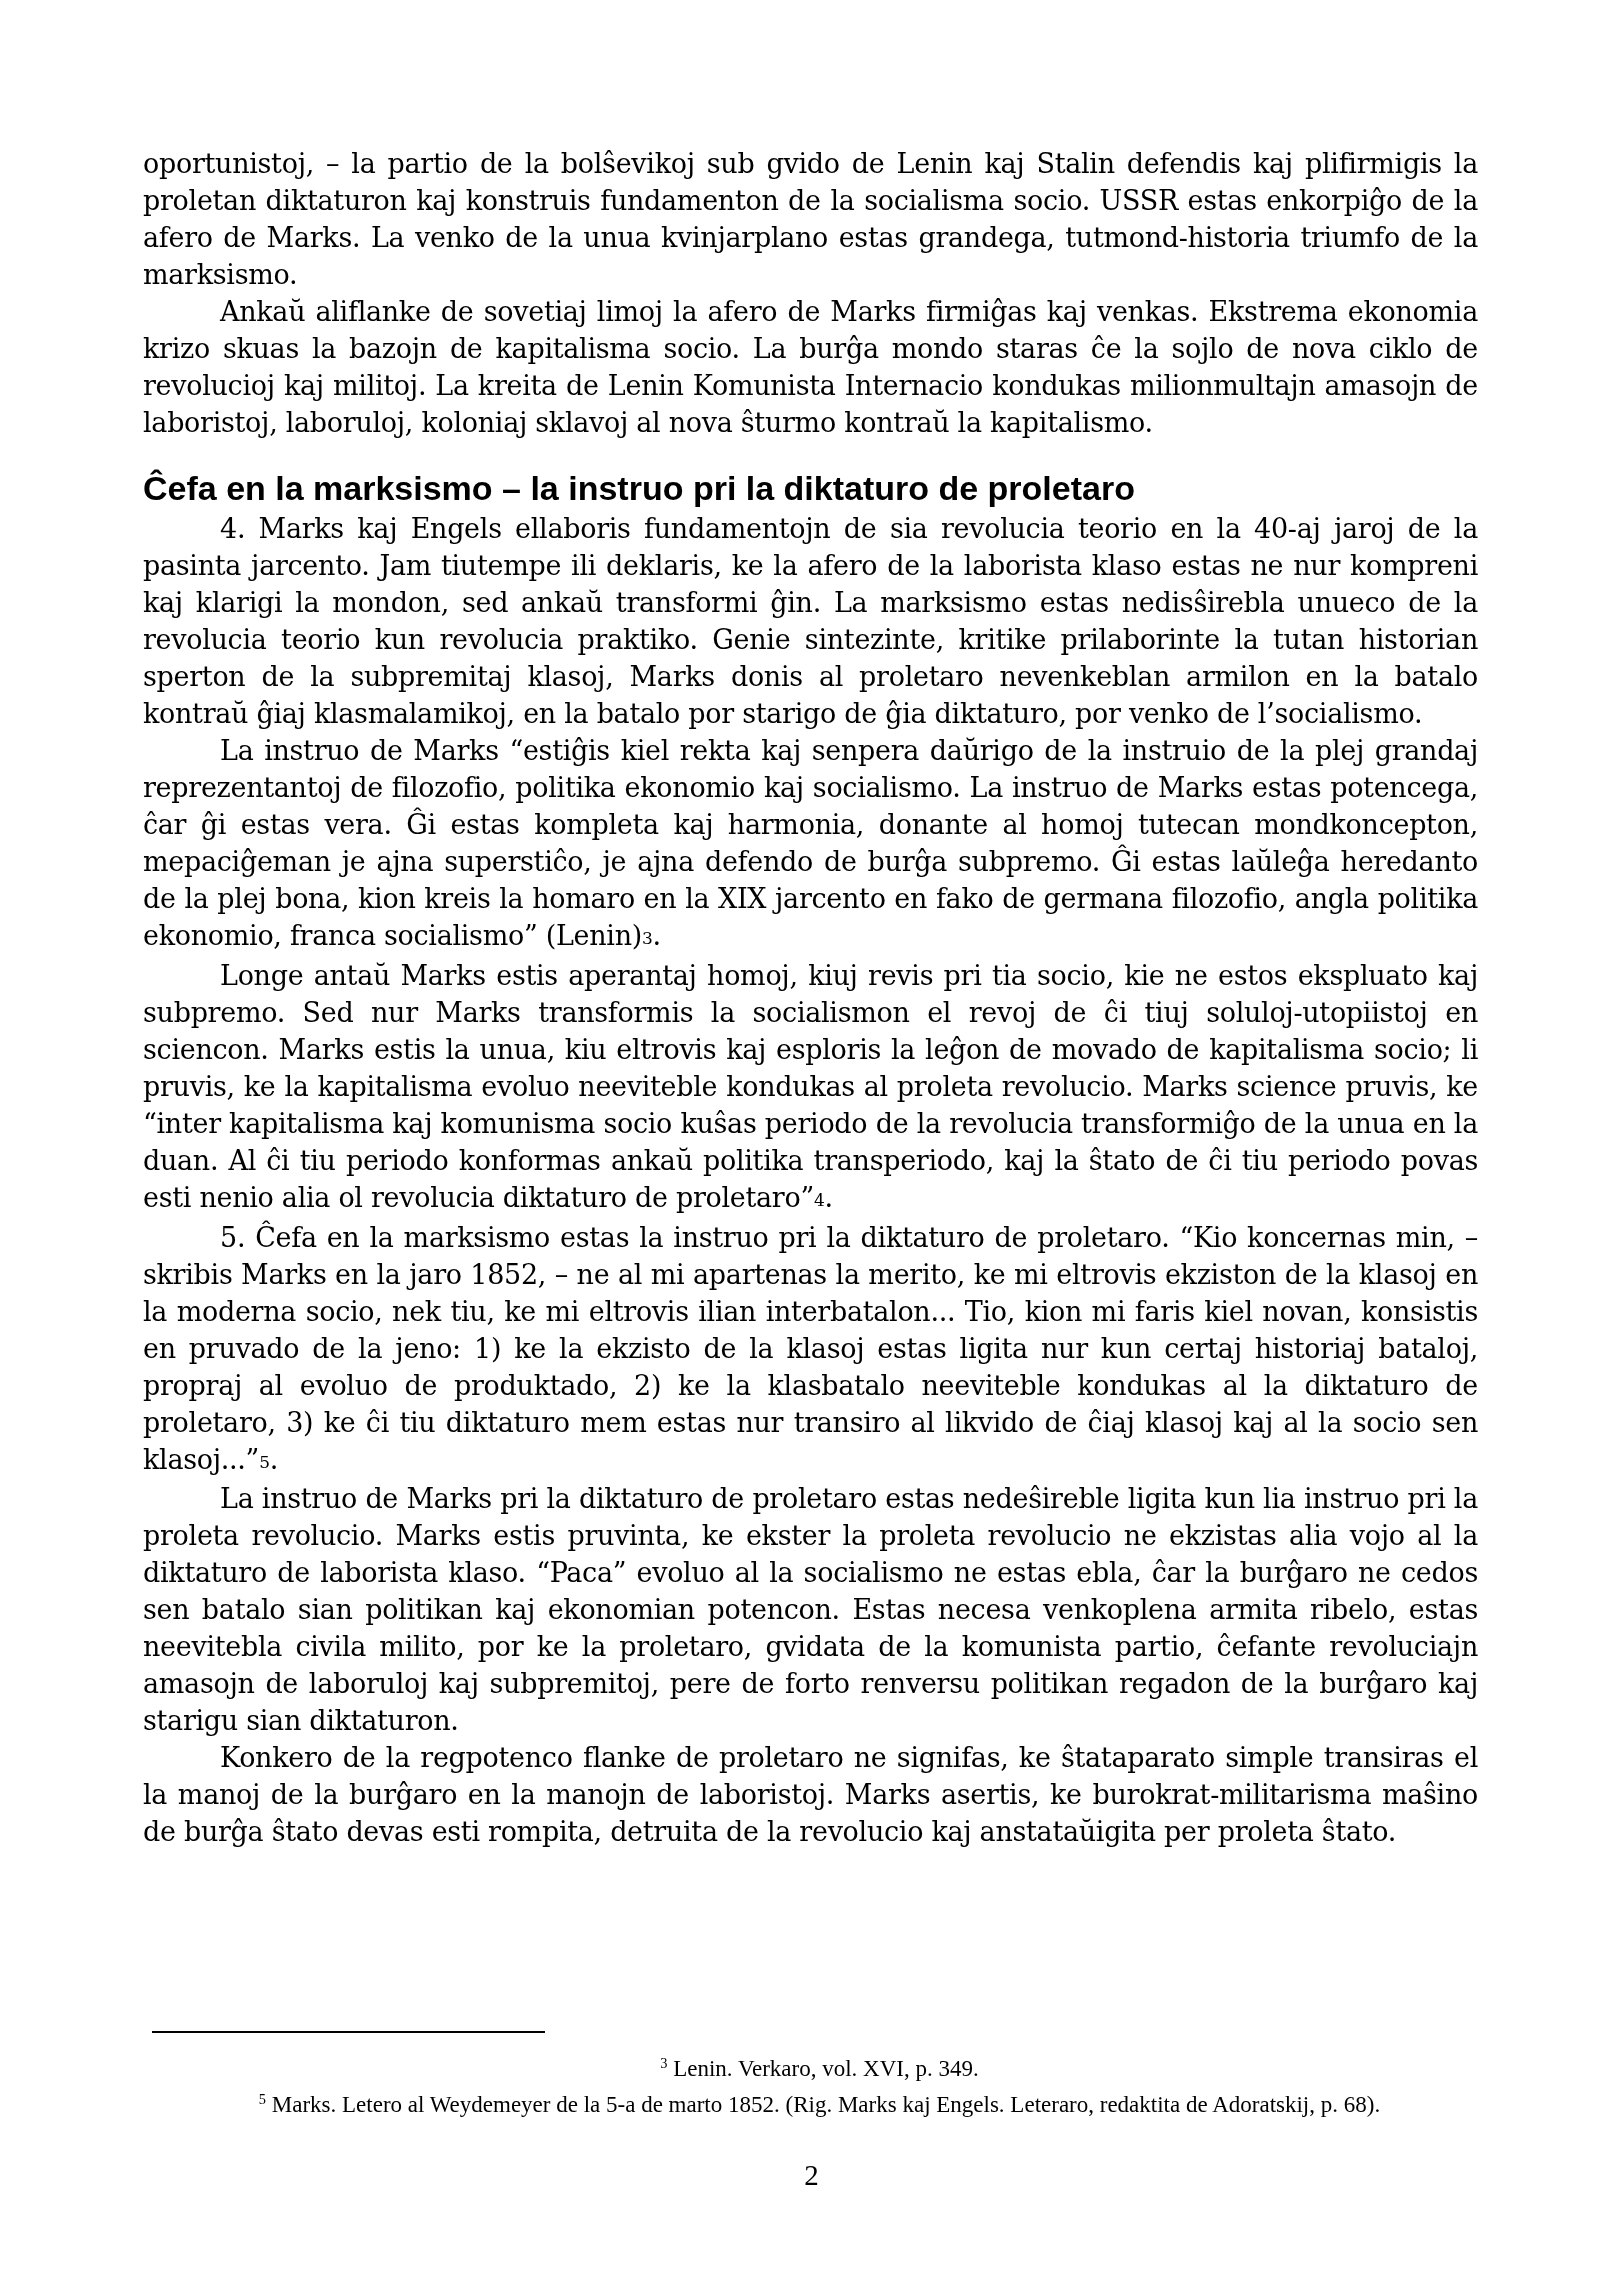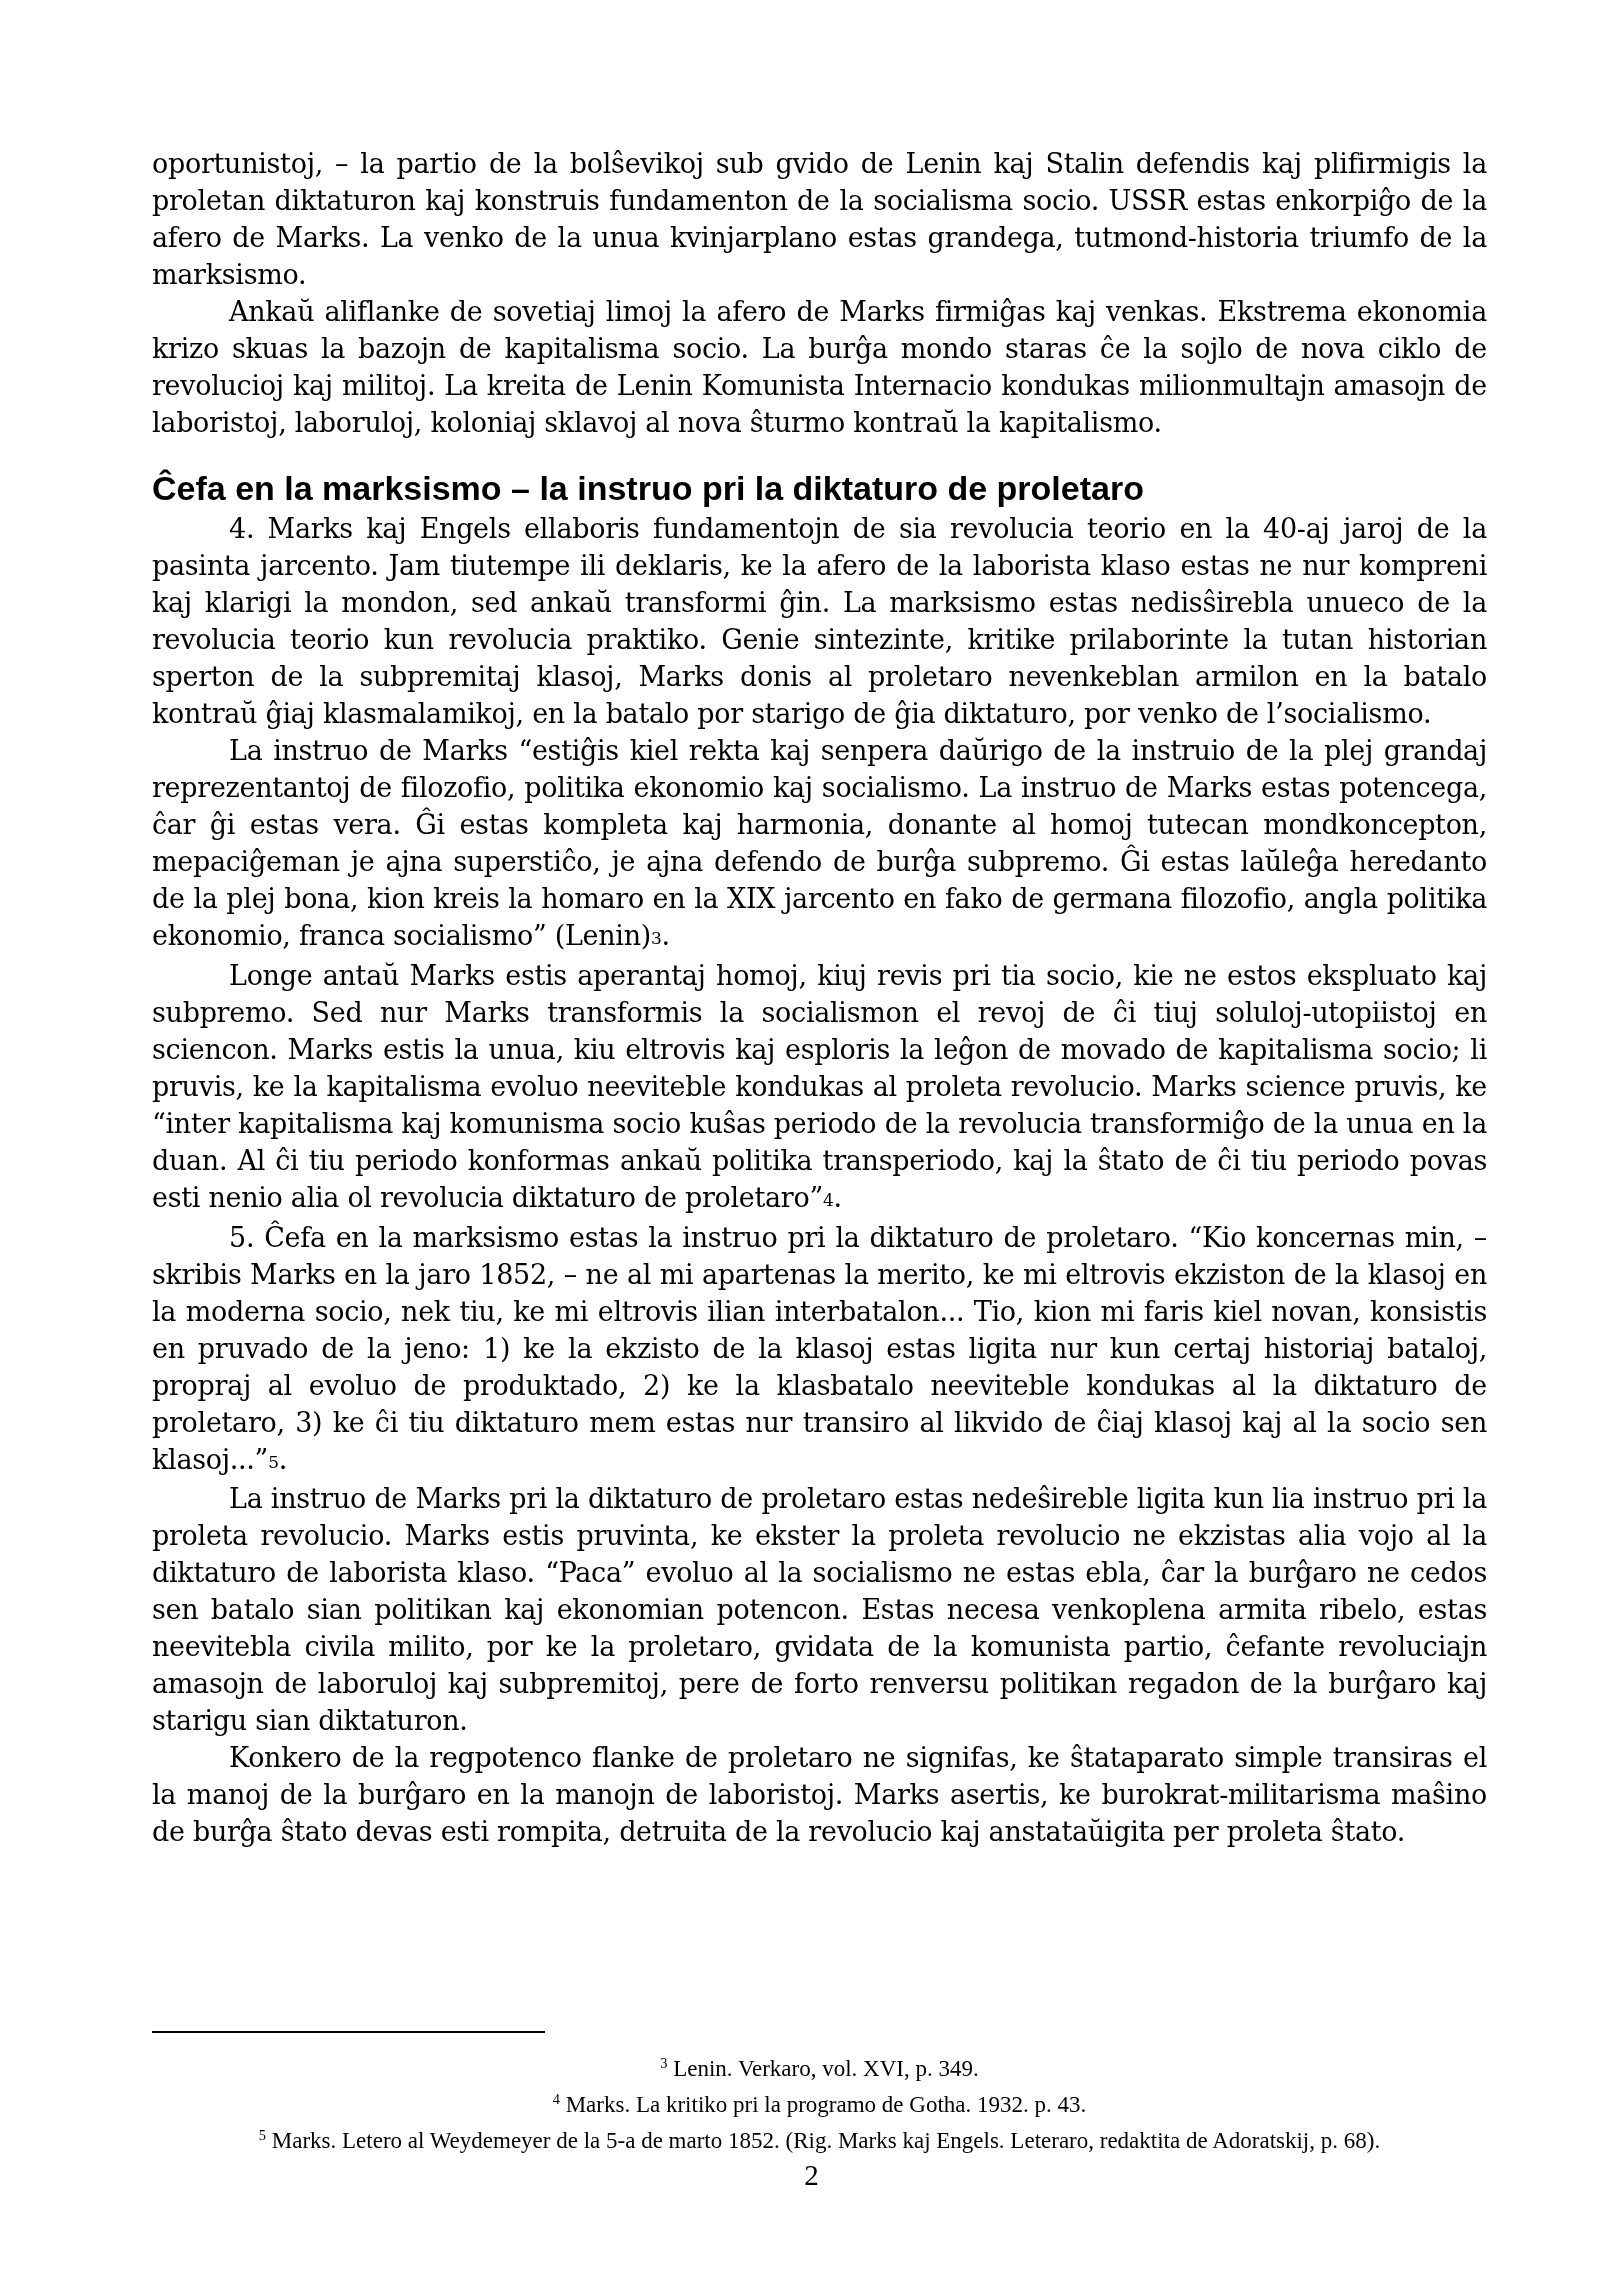--- a/index.html
+++ b/index.html
@@ -1,17 +1,17 @@
 <!DOCTYPE html>
 <html style="font-size:10.5px"><head>
 <meta charset="utf-8">
 <style>
   html, body { margin: 0; padding: 0; background: #ffffff; }
   body { width: 1623px; height: 2295px; position: relative; overflow: hidden; color: #000; }
-  .page { position: absolute; left: 152px; top: 145px; width: 1335px; }
+  .page { position: absolute; left: 143px; top: 145px; width: 1335px; }
   .p {
     font-family: "DejaVu Serif", "Liberation Serif", serif;
     font-size: 27px; line-height: 37px; margin: 0; text-align: justify;
     letter-spacing: -0.3px;
   }
   .indent { text-indent: 77px; }
   .sup { font-size: 17px; vertical-align: 1.3px; }
   h2.heading {
     font-family: "Liberation Sans", "DejaVu Sans", sans-serif;
     font-weight: bold; font-size: 34px; line-height: 39px;
@@ -43,18 +43,17 @@
   <p class="p indent"><span>Longe antaŭ Marks estis aperantaj homoj, kiuj revis pri tia socio, kie ne estos ekspluato kaj subpremo. Sed nur Marks transformis la socialismon el revoj de ĉi tiuj soluloj-utopiistoj en sciencon. Marks estis la unua, kiu eltrovis kaj esploris la leĝon de movado de kapitalisma socio; li pruvis, ke la kapitalisma evoluo neeviteble kondukas al proleta revolucio. Marks science pruvis, ke “inter kapitalisma kaj komunisma socio kuŝas periodo de la revolucia transformiĝo de la unua en la duan. Al ĉi tiu periodo konformas ankaŭ politika transperiodo, kaj la ŝtato de ĉi tiu periodo povas esti nenio alia ol revolucia diktaturo de proletaro”</span><span class="sup">4</span><span>.</span></p>
   <p class="p indent"><span>5. Ĉefa en la marksismo estas la instruo pri la diktaturo de proletaro. “Kio koncernas min, – skribis Marks en la jaro 1852, – ne al mi apartenas la merito, ke mi eltrovis ekziston de la klasoj en la moderna socio, nek tiu, ke mi eltrovis ilian interbatalon... Tio, kion mi faris kiel novan, konsistis en pruvado de la jeno: 1) ke la ekzisto de la klasoj estas ligita nur kun certaj historiaj bataloj, propraj al evoluo de produktado, 2) ke la klasbatalo neeviteble kondukas al la diktaturo de proletaro, 3) ke ĉi tiu diktaturo mem estas nur transiro al likvido de ĉiaj klasoj kaj al la socio sen klasoj...”</span><span class="sup">5</span><span>.</span></p>
   <p class="p indent">La instruo de Marks pri la diktaturo de proletaro estas nedeŝireble ligita kun lia instruo pri la proleta revolucio. Marks estis pruvinta, ke ekster la proleta revolucio ne ekzistas alia vojo al la diktaturo de laborista klaso. “Paca” evoluo al la socialismo ne estas ebla, ĉar la burĝaro ne cedos sen batalo sian politikan kaj ekonomian potencon. Estas necesa venkoplena armita ribelo, estas neevitebla civila milito, por ke la proletaro, gvidata de la komunista partio, ĉefante revoluciajn amasojn de laboruloj kaj subpremitoj, pere de forto renversu politikan regadon de la burĝaro kaj starigu sian diktaturon.</p>
   <p class="p indent">Konkero de la regpotenco flanke de proletaro ne signifas, ke ŝtataparato simple transiras el la manoj de la burĝaro en la manojn de laboristoj. Marks asertis, ke burokrat-militarisma maŝino de burĝa ŝtato devas esti rompita, detruita de la revolucio kaj anstataŭigita per proleta ŝtato.</p>
 </div>
 
 <div class="fn-rule"></div>
 
 <div class="footnotes">
   <p class="fn"><span class="fsup">3</span> <span>Lenin. Verkaro, vol. XVI, p. 349.</span></p>
-  <p class="fn"><span class="fsup">4</span> <span>Marks. La kritiko pri la programo de Gotha. 1932. p. 43.</span></p>
   <p class="fn"><span class="fsup">5</span> <span>Marks. Letero al Weydemeyer de la 5-a de marto 1852. (Rig. Marks kaj Engels. Leteraro, redaktita de Adoratskij, p. 68).</span></p>
 </div>
 
 <div class="pagenum">2</div>
 
 
 </body></html>

